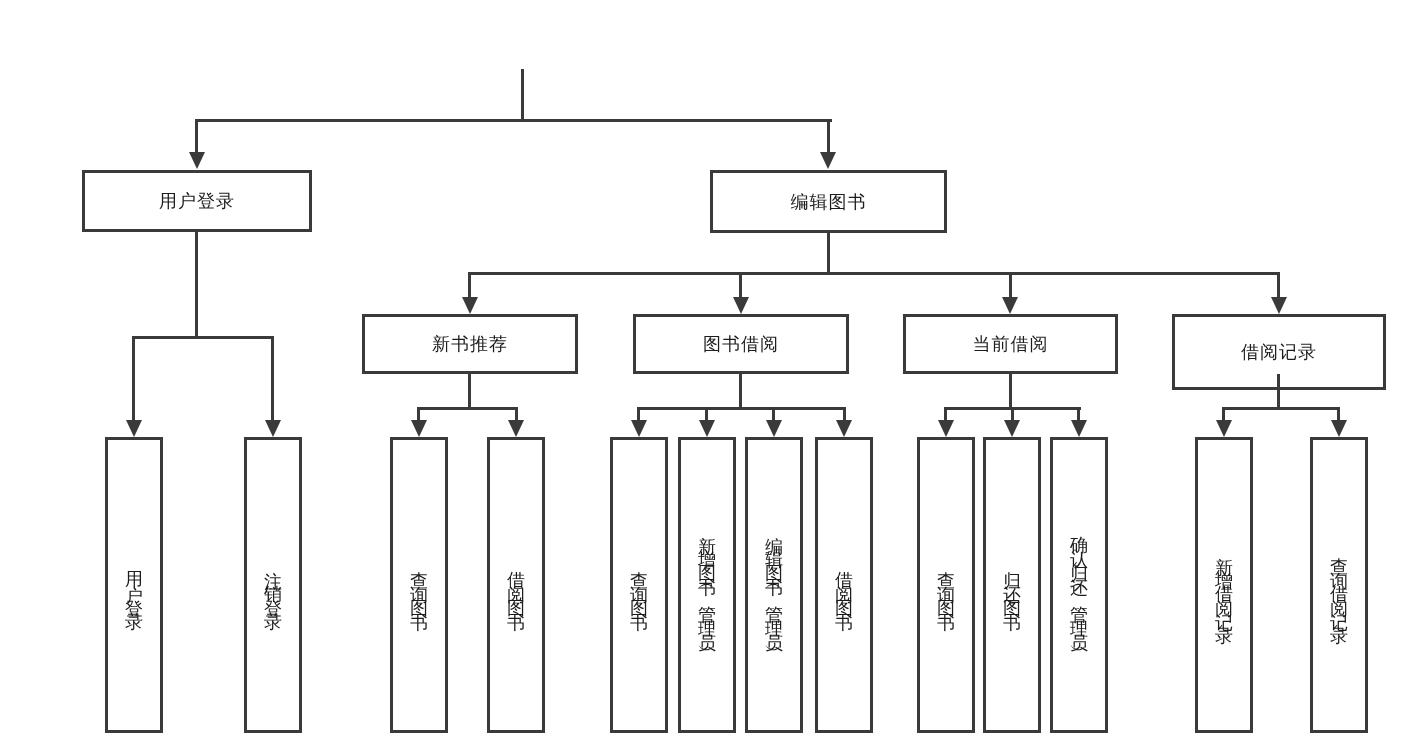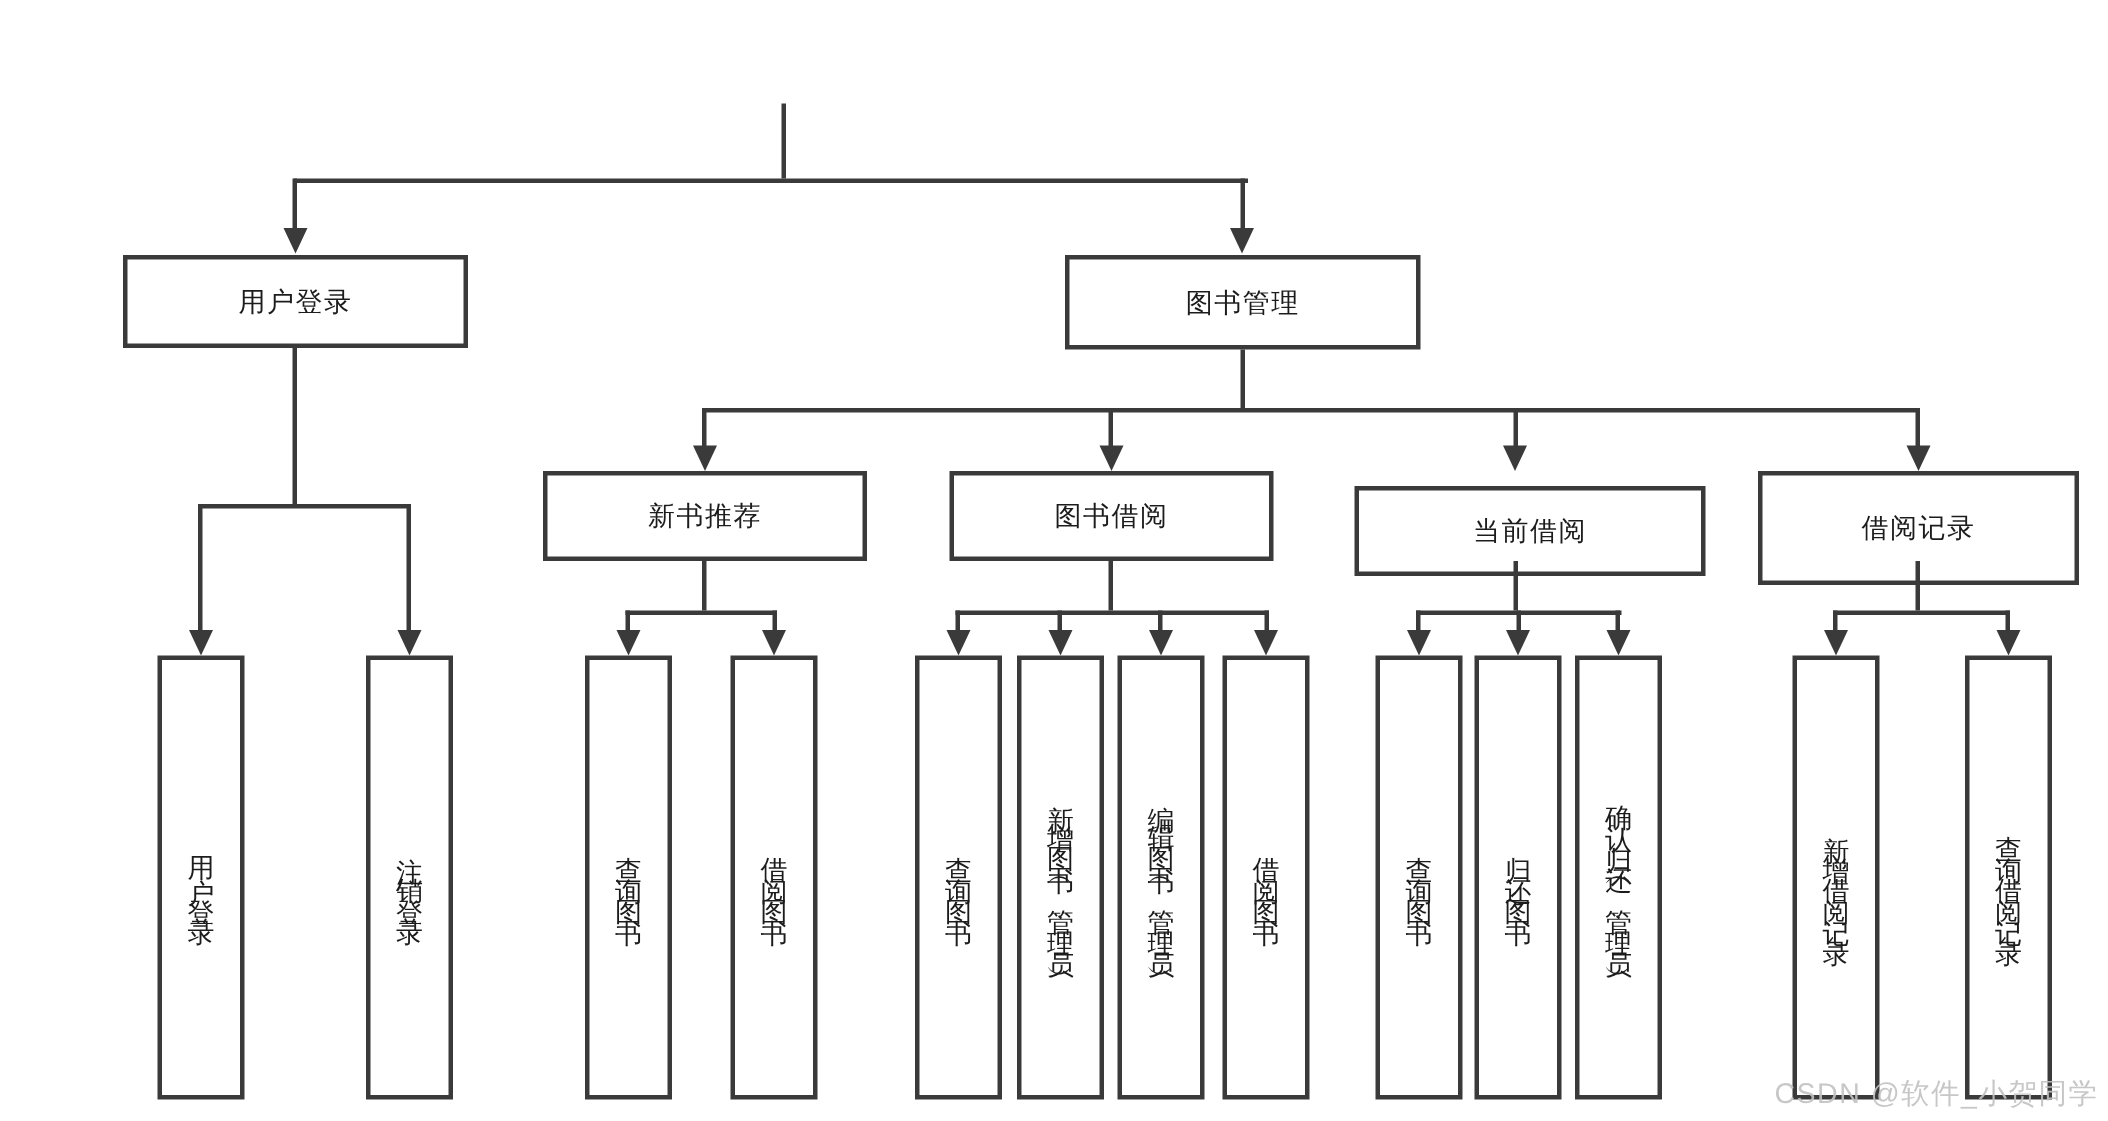--- a/index.html
+++ b/index.html
@@ -49,21 +49,21 @@
     border-right:8px solid transparent;
     border-top:17px solid var(--line);
   }
 
   
   .n-root{left:25px;top:13px;width:996px;height:56px;}
   .n-l2-0{left:82px; top:170px;width:230px;height:62px;}
   .n-l2-1{left:710px;top:170px;width:237px;height:63px;}
   .n-l3-0{left:362px; top:314px;width:216px;height:60px;}
   .n-l3-1{left:633px; top:314px;width:216px;height:60px;}
-  .n-l3-2{left:903px; top:324px;width:234px;height:60px;}
+  .n-l3-2{left:903px; top:314px;width:215px;height:60px;}
   .n-l3-3{left:1172px;top:314px;width:214px;height:76px;}
   .leaf{top:437px;width:58px;height:296px;}
   .n-a0{left:105px;} .n-a1{left:244px;}
   .n-b0{left:390px;} .n-b1{left:487px;}
   .n-c0{left:610px;} .n-c1{left:678px;} .n-c2{left:745px;} .n-c3{left:815px;}
   .n-d0{left:917px;} .n-d1{left:983px;} .n-d2{left:1050px;}
   .n-e0{left:1195px;} .n-e1{left:1310px;}
 
   .watermark{
     position:absolute;left:1183px;top:716px;
@@ -81,21 +81,21 @@
   <div class="lh" style="left:196px;top:119px;width:636px;"></div>
   <div class="lv" style="left:195px;top:119px;height:33px;"></div>
   <div class="arrow" style="left:189px;top:152px;"></div>
   <div class="lv" style="left:827px;top:119px;height:33px;"></div>
   <div class="arrow" style="left:820px;top:152px;"></div>
 
   <div class="node n-l2-0">
     <span>用户登录</span>
   </div>
   <div class="node n-l2-1">
-    <span>图书管理</span>
+    <span>编辑图书</span>
   </div>
 
   <div class="lv" style="left:195px;top:232px;height:104px;"></div>
   <div class="lh" style="left:132px;top:336px;width:142px;"></div>
   <div class="lv" style="left:132px;top:336px;height:84px;"></div>
   <div class="arrow" style="left:126px;top:420px;"></div>
   <div class="lv" style="left:271px;top:336px;height:84px;"></div>
   <div class="arrow" style="left:265px;top:420px;"></div>
 
   <div class="lv" style="left:827px;top:233px;height:39px;"></div>
@@ -193,14 +193,13 @@
     <span>确认归还（管理员）</span>
   </div>
 
   <div class="vnode leaf n-e0">
     <span>新增借阅记录</span>
   </div>
   <div class="vnode leaf n-e1">
     <span>查询借阅记录</span>
   </div>
 
-  <div class="watermark">CSDN @软件_小贺同学</div>
 </div>
 
 </body></html>

